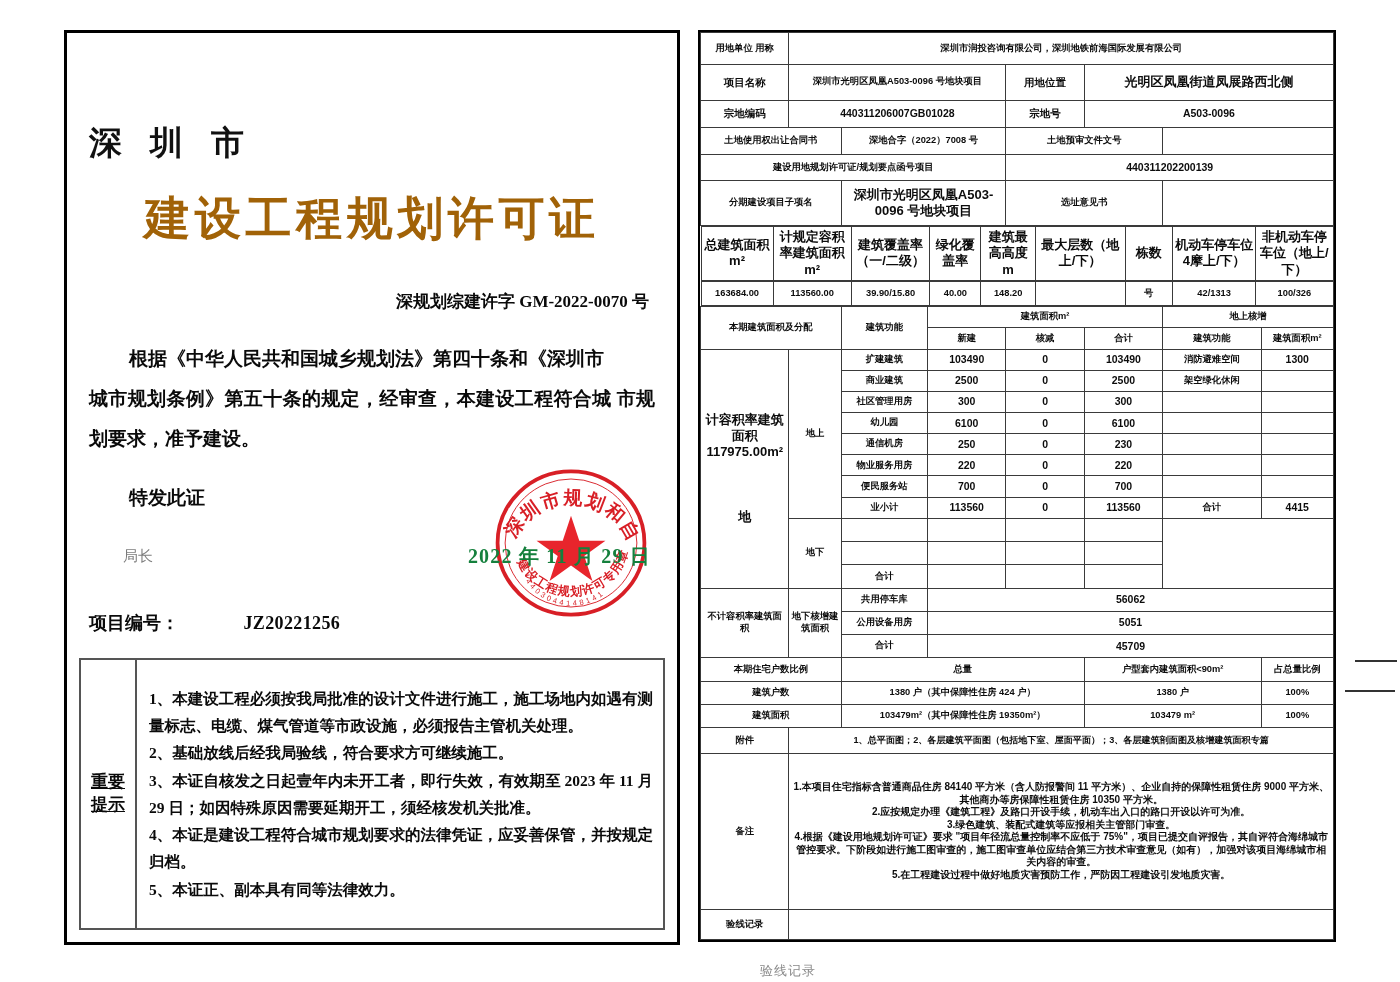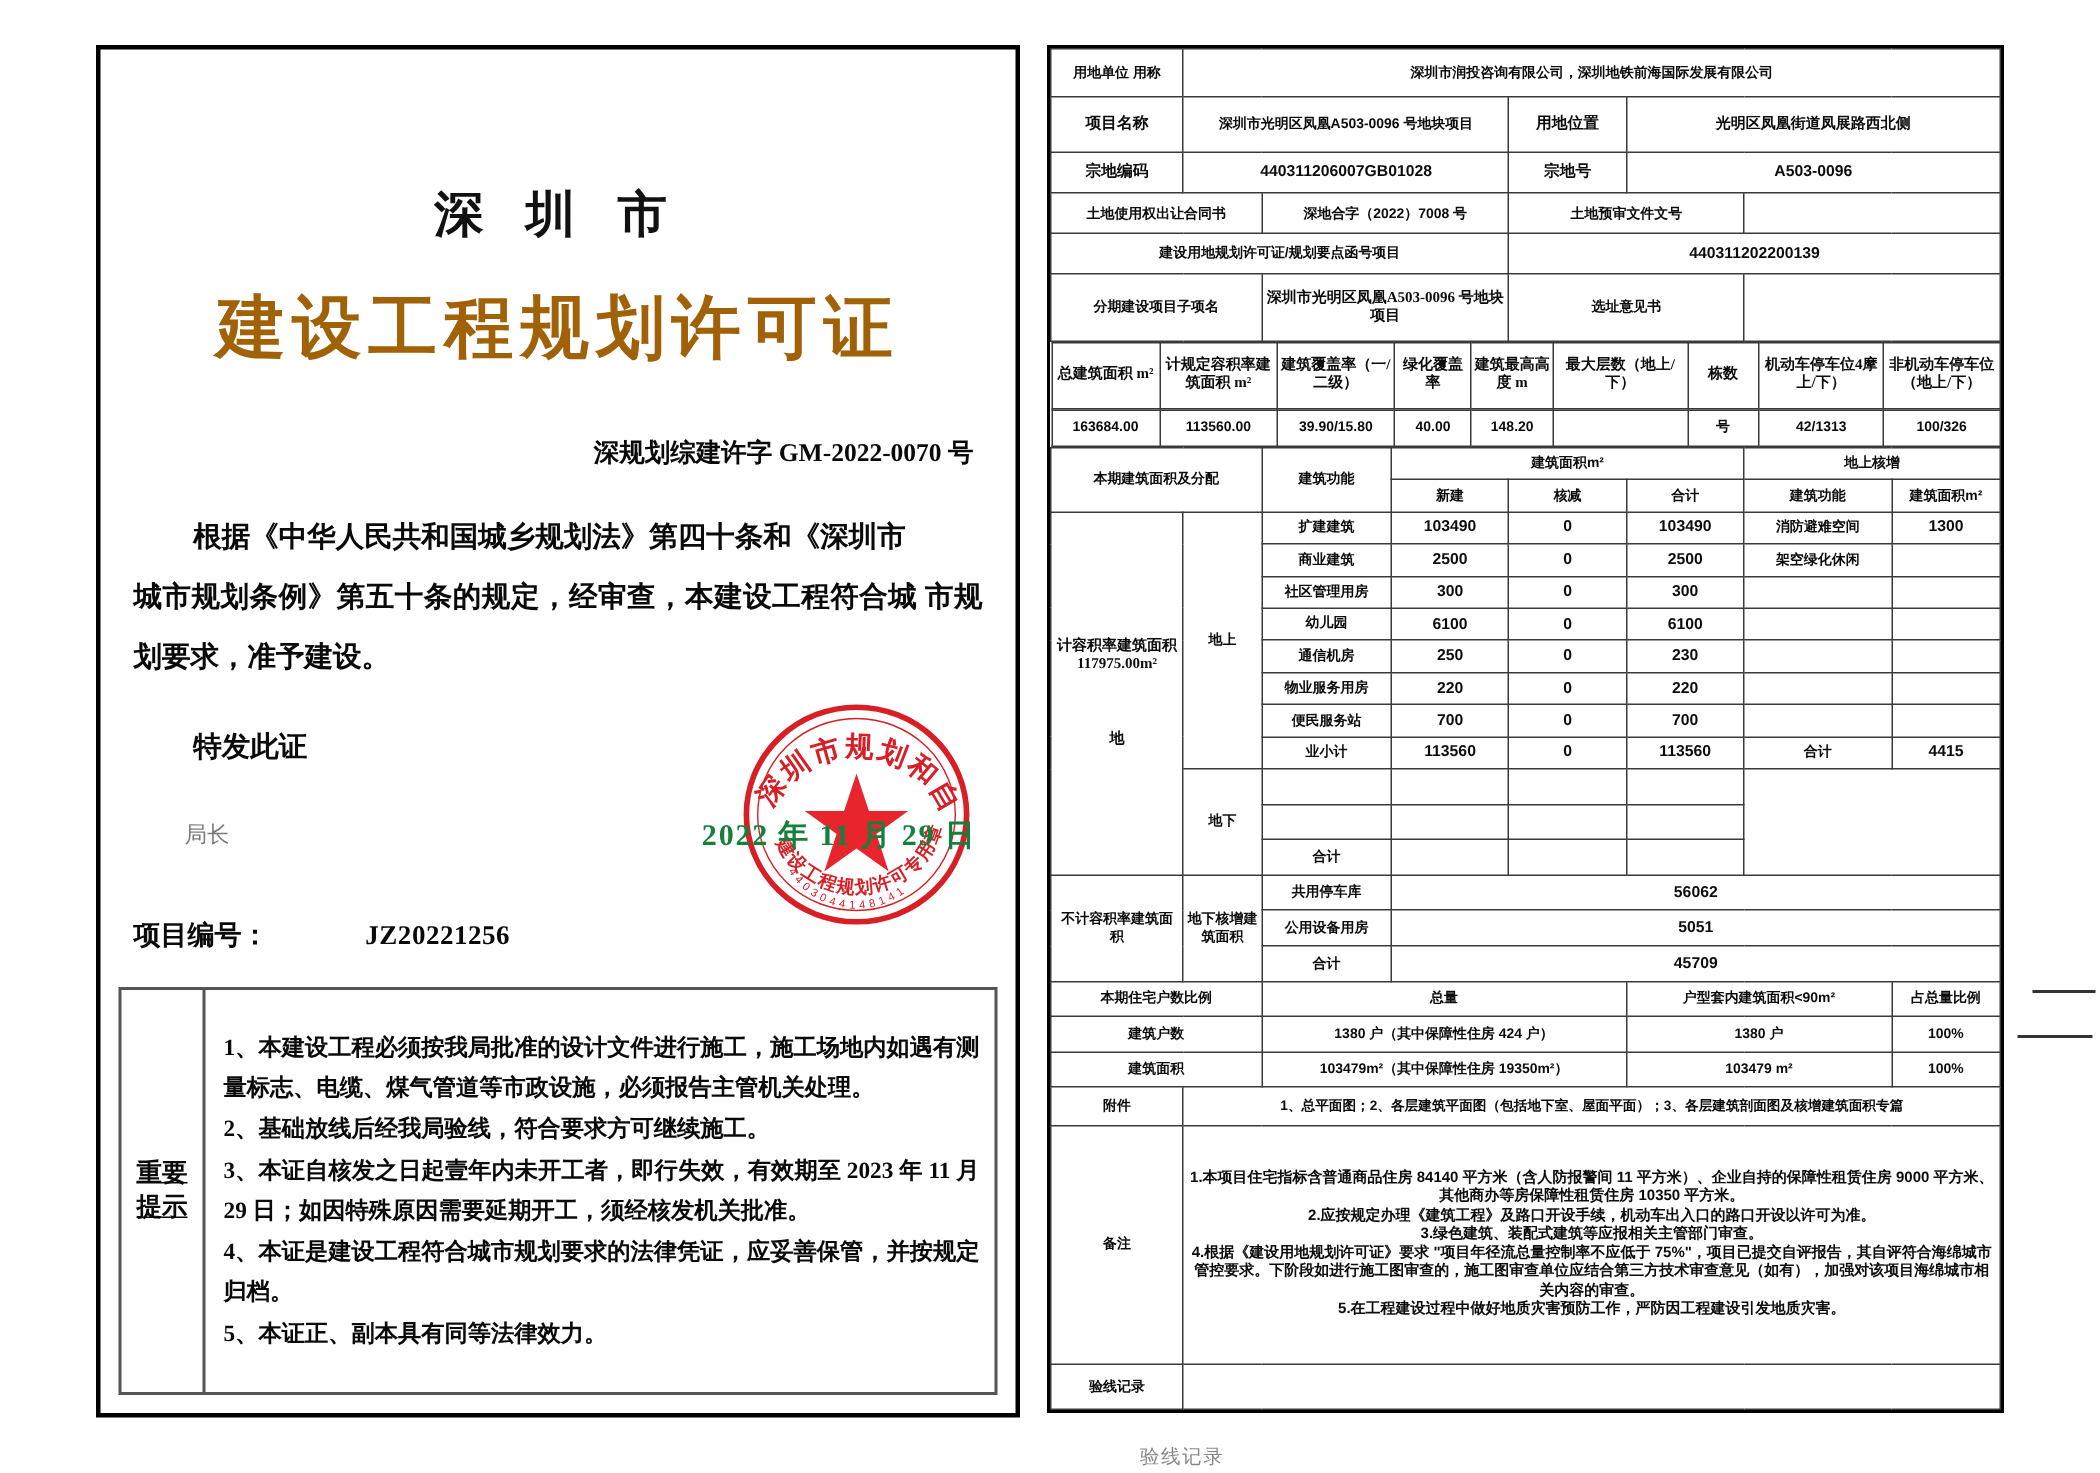--- a/index.html
+++ b/index.html
@@ -9,21 +9,21 @@
     font-family:"Liberation Serif","DejaVu Serif",serif;
     color:#0a0a0a;
   }
   
   #cert-page{
     position:absolute;left:64px;top:30px;width:616px;height:915px;
     border:3px solid #000;background:#fff;box-sizing:border-box;
   }
   #cert-inner{position:absolute;left:0;top:0;right:0;bottom:0;padding:0 22px;box-sizing:border-box;}
   .cert-city{
-    text-align:center;font-size:33px;letter-spacing:.30em;font-weight:700;
+    text-align:left;font-size:33px;letter-spacing:.30em;font-weight:700;
     margin-top:88px;color:#111;
   }
   .cert-title{
     text-align:center;font-size:46px;letter-spacing:.10em;font-weight:700;
     margin-top:22px;color:#a16207;
   }
   .cert-number{
     text-align:right;font-size:17px;margin-top:40px;padding-right:6px;font-weight:600;
   }
   .cert-body{font-size:19px;line-height:2.1;margin-top:26px;font-weight:600;text-align:justify;}
@@ -67,21 +67,21 @@
     width:100%;height:100%;border-collapse:collapse;table-layout:fixed;
     font-size:10.5px;font-family:"Liberation Sans","DejaVu Sans",sans-serif;
   }
   table.grid td{
     border:1px solid #3a3a3a;text-align:center;vertical-align:middle;
     padding:1px 2px;font-weight:700;color:#0c0c0c;line-height:1.25;
   }
   td.lbl{font-weight:700;}
   td.val{font-weight:700;}
   td.small{font-size:9.3px;}
-  td.tiny{font-size:10px;font-family:Liberation Serif, serif;}
+  td.tiny{font-size:13px;}
   .notes-cell{
     text-align:left;font-size:10px;line-height:1.78;padding:4px 5px 4px 7px;font-weight:700;
   }
   .notes-cell div{margin-bottom:0px;}
   .attach-cell{text-align:left;font-size:9.1px;padding-left:6px;font-weight:700;}
   .strike{position:absolute;background:#333;height:1.5px;z-index:9;pointer-events:none;}
   #bottom-smudge{
     position:absolute;left:760px;top:962px;font-size:13px;color:#555;
     opacity:.7;letter-spacing:.08em;
   }

